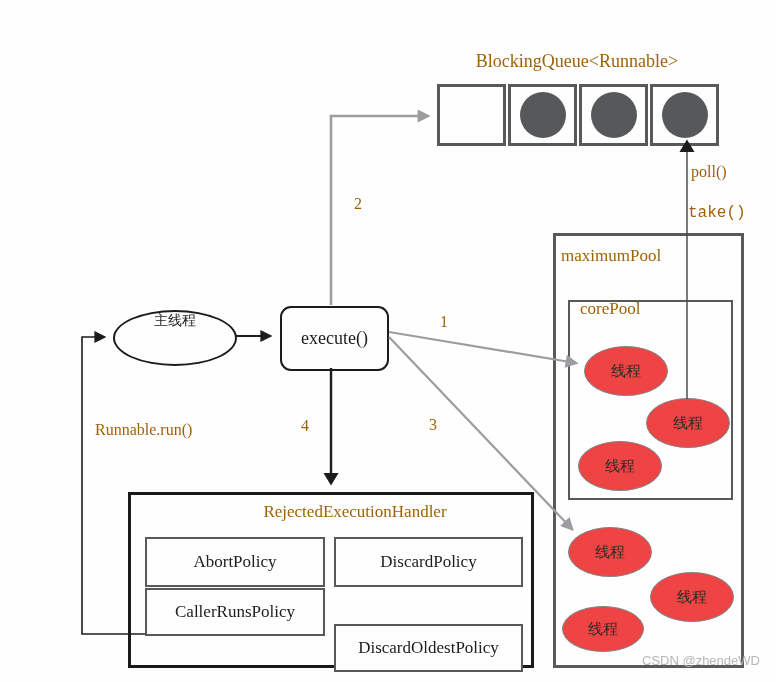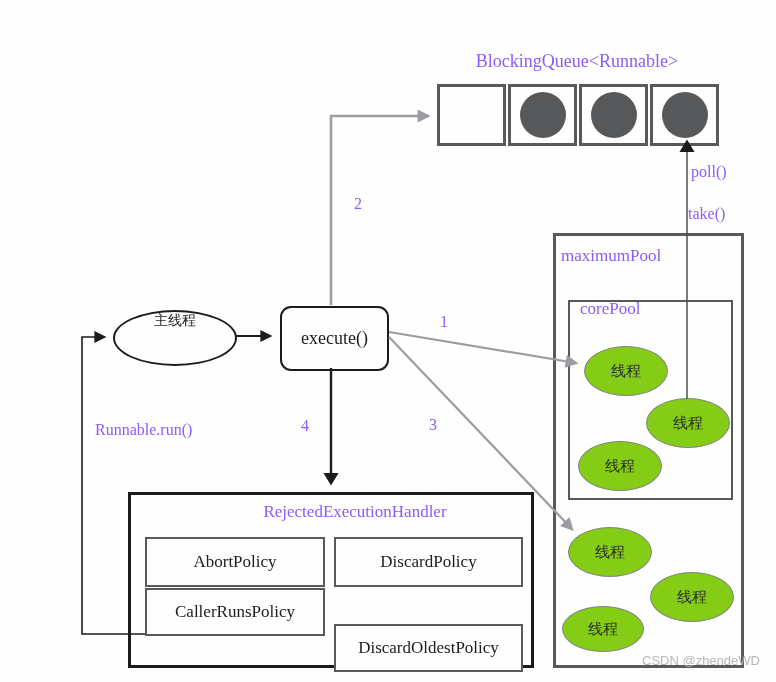--- a/index.html
+++ b/index.html
@@ -1,49 +1,49 @@
 <!DOCTYPE html>
 <html><head>
 <meta charset="utf-8">
 <style>
   html,body{margin:0;padding:0;background:#fff;}
   #stage{
     position:relative;width:776px;height:682px;background:#fefefe;overflow:hidden;
     font-family:"Liberation Serif","DejaVu Serif",serif;color:#1c1c1c;
   }
   .abs{position:absolute;}
-  .lbl{position:absolute;font-size:16px;line-height:1.2;white-space:nowrap;color:#8b5cf6;}
+  .lbl{position:absolute;font-size:16px;line-height:1.2;white-space:nowrap;color:#a16207;}
 
   
   .q-title{left:437px;top:51px;width:280px;text-align:center;font-size:18px;}
   .queue{left:437px;top:84px;width:282px;height:62px;display:flex;gap:2px;}
   .q-slot{flex:1;border:3px solid #58595b;background:#fefefe;display:flex;align-items:center;justify-content:center;}
   .task-circle{width:46px;height:46px;border-radius:50%;background:#57585a;display:block;}
   .lbl-poll{left:691px;top:162px;}
-  .lbl-take{left:688px;top:204px;}
+  .lbl-take{left:688px;top:204px;font-family:Liberation Mono, monospace;}
 
   
   .lbl-2{left:354px;top:194px;}
   .lbl-1{left:440px;top:312px;}
   .lbl-3{left:429px;top:415px;}
   .lbl-4{left:301px;top:416px;}
   .lbl-run{left:95px;top:420px;}
 
   
   .main-thread{left:113px;top:310px;width:120px;height:52px;border:2.5px solid #1c1c1c;border-radius:50%;
     background:#fefefe;display:flex;justify-content:center;font-size:14px;}
   .execute{left:280px;top:306px;width:105px;height:61px;border:2.5px solid #1c1c1c;border-radius:11px;
     background:#fefefe;display:flex;align-items:center;justify-content:center;font-size:18px;}
 
   
   .maxpool{left:553px;top:233px;width:191px;height:435px;border:3px solid #58595b;box-sizing:border-box;}
   .maxpool-label{left:561px;top:246px;font-size:17px;}
   .corepool{left:568px;top:300px;width:165px;height:200px;border:2.5px solid #58595b;box-sizing:border-box;}
   .corepool-label{left:580px;top:299px;font-size:17px;}
-  .thread{position:absolute;border:1.5px solid #808285;border-radius:50%;background:#84cc16;
+  .thread{position:absolute;border:1.5px solid #808285;border-radius:50%;background:#ef4444;
     display:flex;align-items:center;justify-content:center;font-size:15px;color:#2b2b2b;width:84px;height:50px;box-sizing:border-box;}
   .t1{left:584px;top:346px;}
   .t2{left:646px;top:398px;}
   .t3{left:578px;top:441px;}
   .t4{left:568px;top:527px;}
   .t5{left:650px;top:572px;}
   .t6{left:562px;top:606px;width:82px;height:46px;}
 
   
   .handler{left:128px;top:492px;width:406px;height:176px;border:3.5px solid #1a1a1a;box-sizing:border-box;background:#fefefe;}

